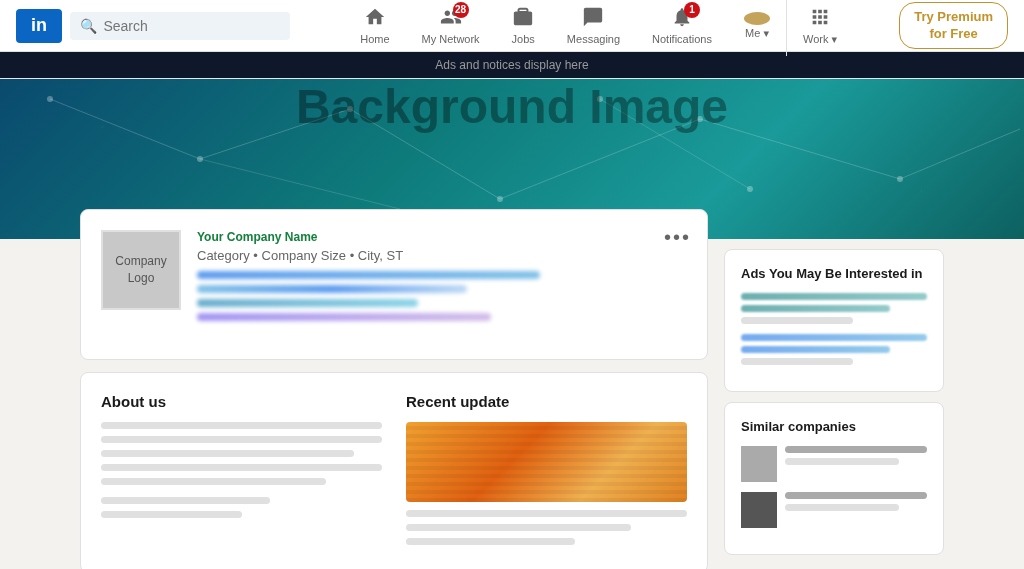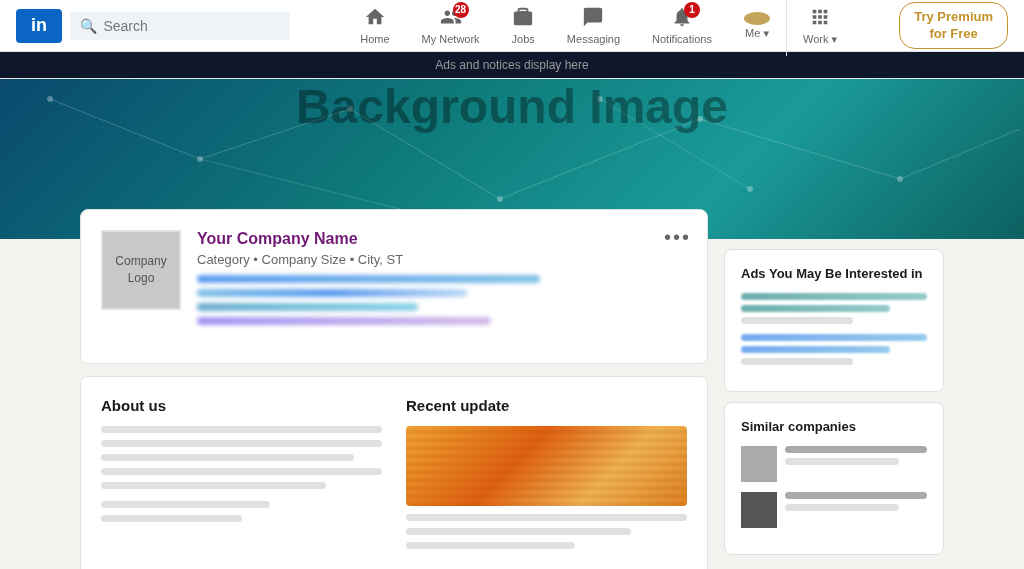--- a/index.html
+++ b/index.html
@@ -168,21 +168,21 @@
     .company-logo {
       width: 80px; height: 80px;
       background: #c8c8c8;
       border: 2px solid #e0e0e0;
       display: flex; align-items: center; justify-content: center;
       font-size: 12px; color: #555; text-align: center;
       line-height: 1.4;
       flex-shrink: 0;
     }
     .company-info { flex: 1; }
-    .company-name { font-size: 16px; font-weight: 600; color: #701a75; margin-bottom: 4px; }
+    .company-name { font-size: 12px; font-weight: 600; color: #15803d; margin-bottom: 4px; }
     .company-meta { font-size: 13px; color: #666; margin-bottom: 8px; }
     .company-more-btn {
       position: absolute; top: 16px; right: 16px;
       background: none; border: none; cursor: pointer;
       font-size: 20px; color: #666; letter-spacing: 2px;
     }
     .blurred-bar {
       height: 8px;
       border-radius: 4px;
       margin-bottom: 6px;

